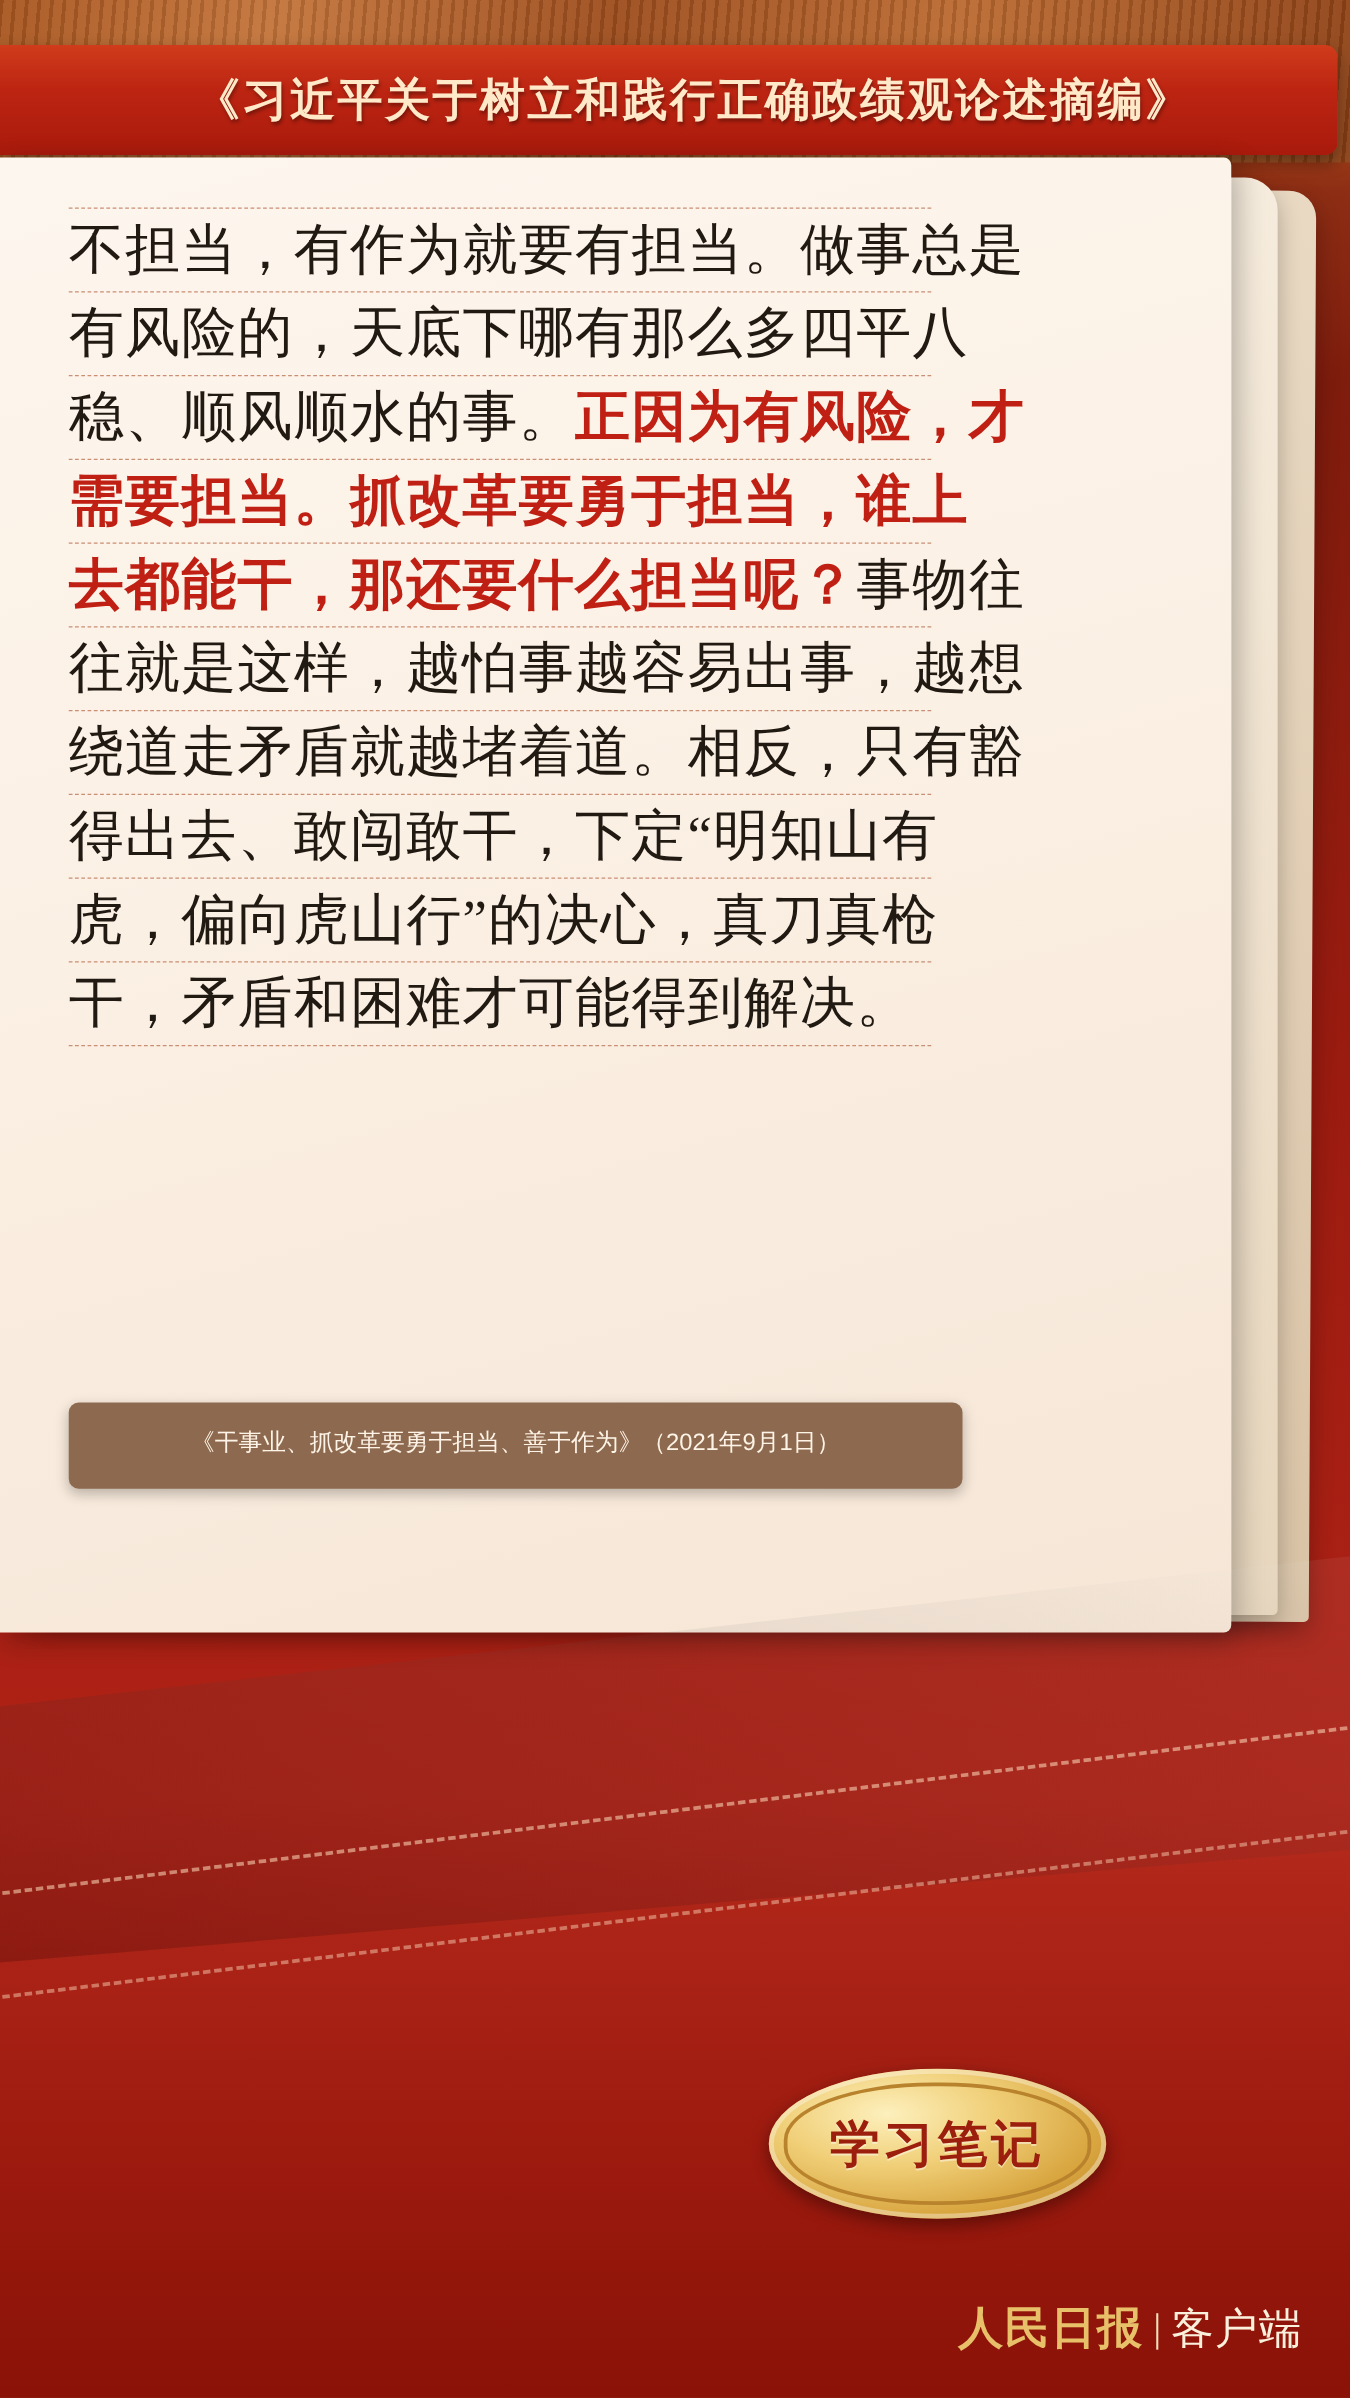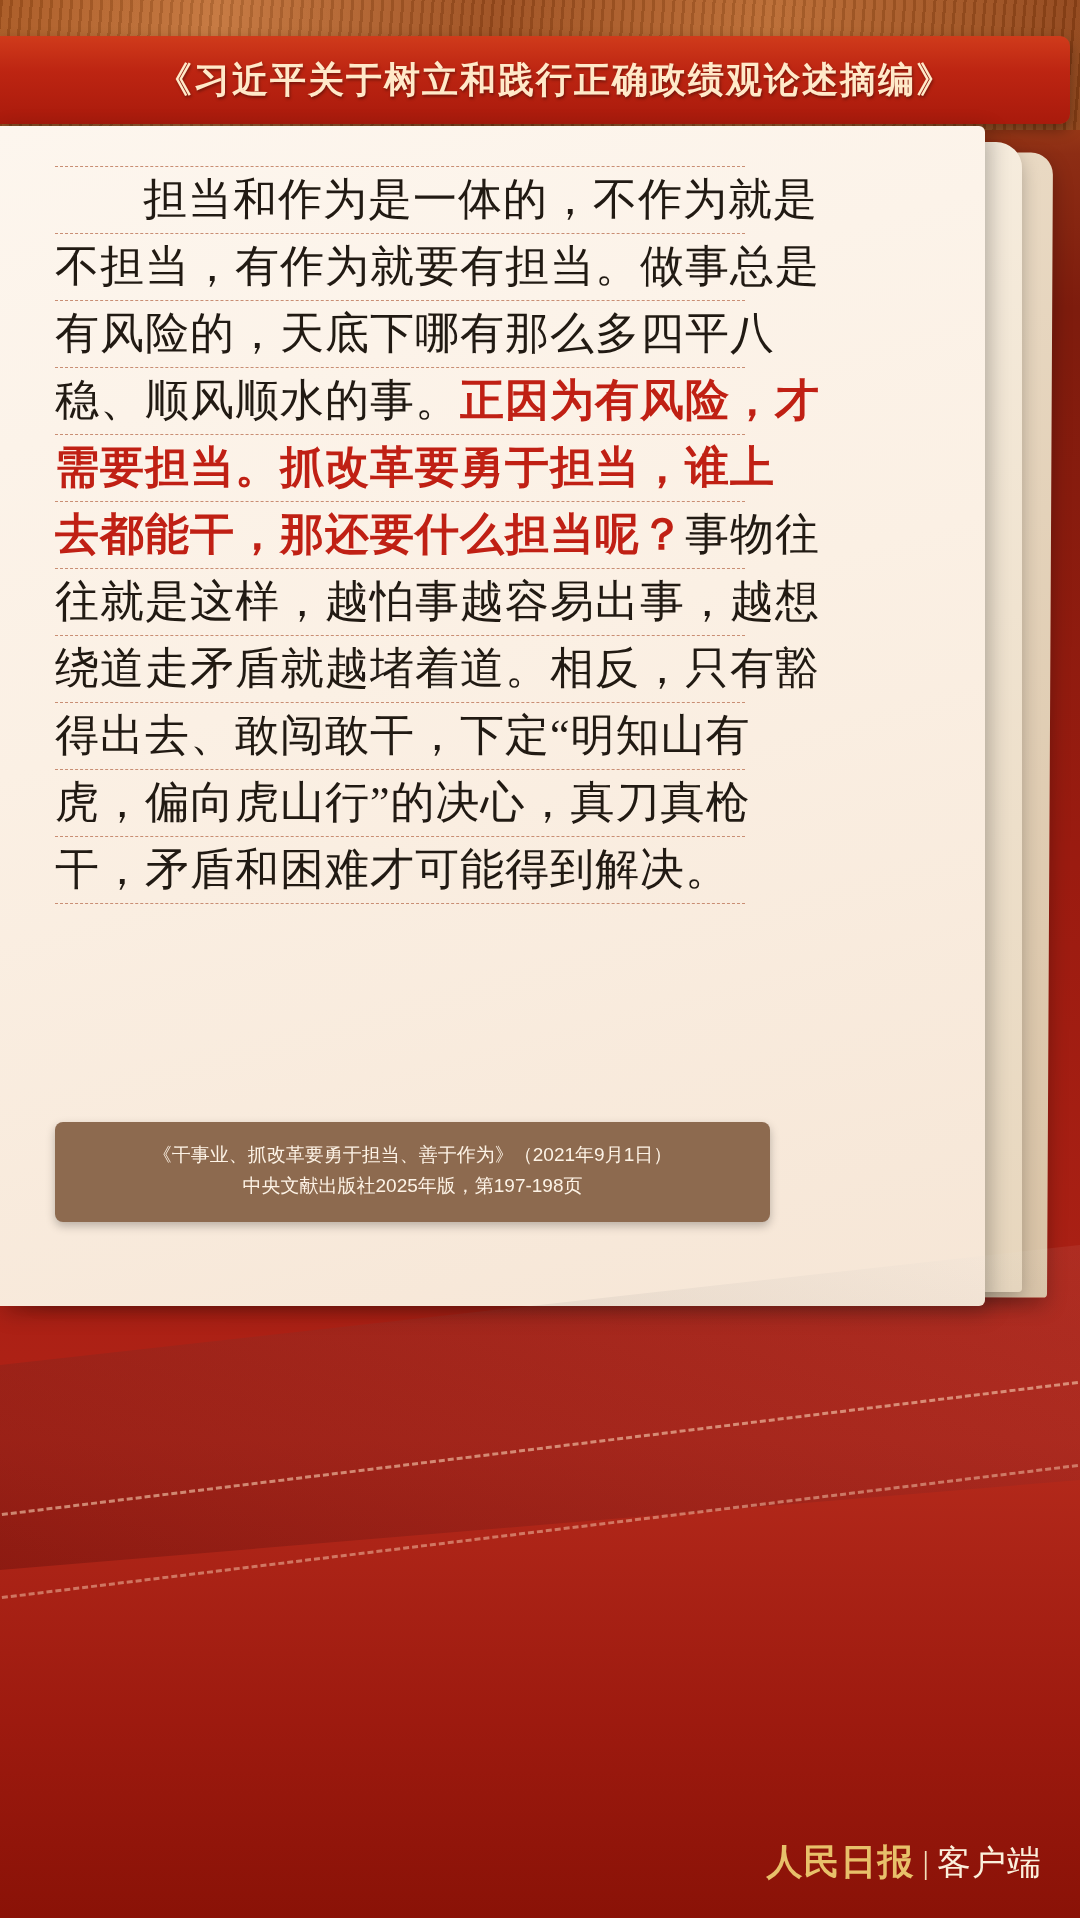--- a/index.html
+++ b/index.html
@@ -207,43 +207,46 @@
 
   <div class="banner">
     <div class="banner-title">《习近平关于树立和践行正确政绩观论述摘编》</div>
   </div>
 
   <div class="paper-back2"></div>
   <div class="paper-back1"></div>
   <div class="paper"></div>
 
   <div class="text-block">
-      <div class="line indent"><span>担当和作为是一体的，不作为就是</span></div>
       <div class="line"><span>不担当，有作为就要有担当。做事总是</span></div>
       <div class="line"><span>有风险的，天底下哪有那么多四平八</span></div>
       <div class="line"><span>稳、顺风顺水的事。</span><span class="hl">正因为有风险，才</span></div>
       <div class="line"><span class="hl">需要担当。抓改革要勇于担当，谁上</span></div>
       <div class="line"><span class="hl">去都能干，那还要什么担当呢？</span><span>事物往</span></div>
       <div class="line"><span>往就是这样，越怕事越容易出事，越想</span></div>
       <div class="line"><span>绕道走矛盾就越堵着道。相反，只有豁</span></div>
       <div class="line"><span>得出去、敢闯敢干，下定“明知山有</span></div>
       <div class="line"><span>虎，偏向虎山行”的决心，真刀真枪</span></div>
       <div class="line"><span>干，矛盾和困难才可能得到解决。</span></div>
     </div>
 
   <div class="cite">
     <div>《干事业、抓改革要勇于担当、善于作为》（2021年9月1日）</div>
-    <div>中央文献出版社2025年版，第197-198页</div>
   </div>
 
   <div class="fold"></div>
   <div class="lower-red"></div>
   <div class="dash-band"></div>
   <div class="dash-band2"></div>
 
+  <div class="seal">
+    <div class="seal-inner">
+      <span class="seal-text">学习笔记</span>
+    </div>
+  </div>
 
   <div class="brand">
     <span class="brand-paper">人民日报</span>
     <span class="brand-sep">|</span>
     <span class="brand-app">客户端</span>
   </div>
 
 </div>
 
 </body></html>

